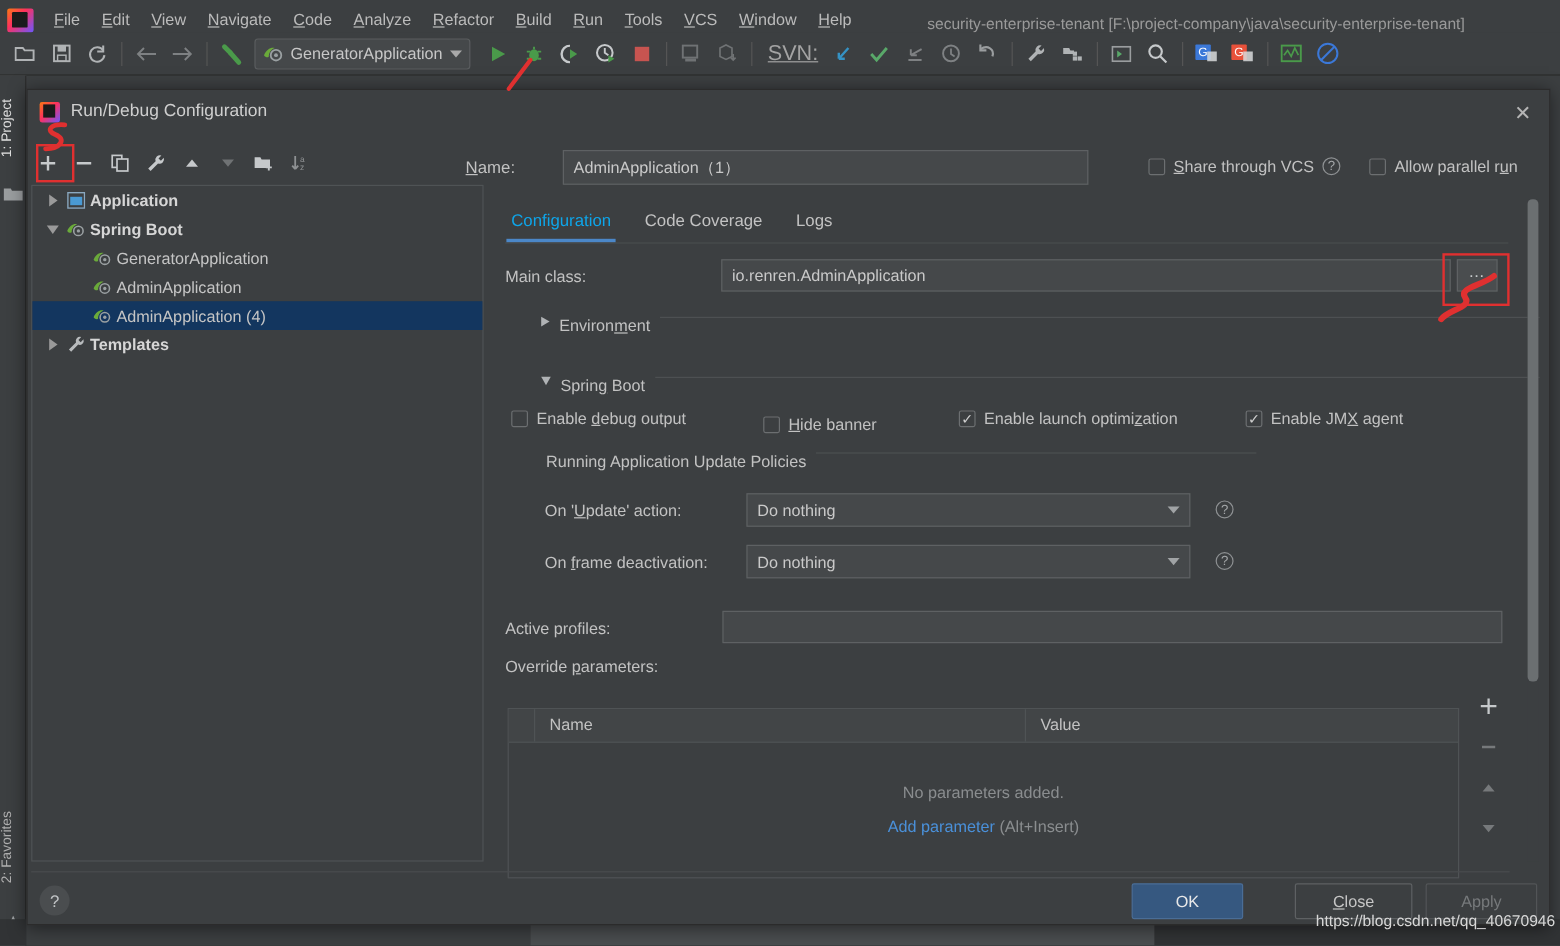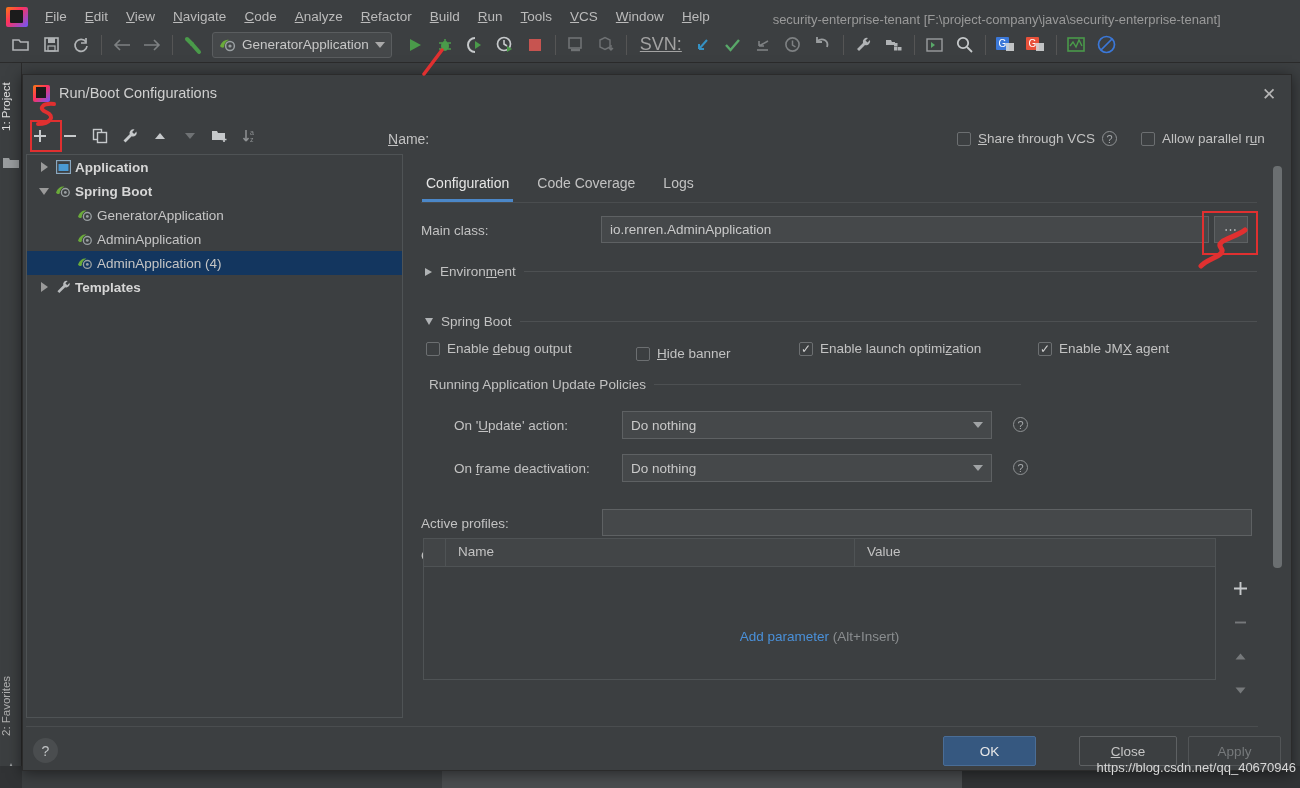--- a/index.html
+++ b/index.html
@@ -130,49 +130,49 @@
   .cb-text { font-size: 13.5px; color: #c2c2c2; white-space: nowrap; }
   .cb-text u { text-decoration: underline; }
   .help-circ {
     width: 15px; height: 15px; border-radius: 50%; border: 1px solid #8e9193;
     color: #a5a8aa; font-size: 11px; display: flex; align-items: center; justify-content: center;
     margin-left: 7px;
   }
 
   .tabs { position: absolute; left: 412px; top: 172px; width: 850px; height: 30px; display: flex; align-items: flex-start; }
   .tab { font-size: 14px; color: #c2c2c2; padding: 0 14px; height: 24px; line-height: 22px; position: relative; }
-  .tab.active { color: #e5e5e5; }
+  .tab.active { color: #0ea5e9; }
   .tab.active::after { content:""; position:absolute; left: 10px; right: 10px; bottom: -6px; height: 3px; background: #4b87c8; }
   .tab-underline { position: absolute; left: 421px; top: 202px; width: 836px; height: 1px; background: #4a4d4f; }
 
   .fld-label { position: absolute; font-size: 13.5px; color: #c2c2c2; white-space: nowrap; }
   .fld-label u { text-decoration: underline; }
   .text-input {
     position: absolute; background: #45484a; border: 1px solid #5e6163;
     color: #c9c9c9; font-size: 13.5px; font-family: "Liberation Sans", sans-serif; padding: 0 8px; height: 27px;
   }
   .browse-btn {
     position: absolute; width: 34px; height: 27px; background: #4a4d4f; border: 1px solid #5e6163;
     display: flex; align-items: center; justify-content: center;
   }
   .redbox-browse { position: absolute; left: 1202px; top: 211px; width: 56px; height: 44px; border: 2px solid #e03030; pointer-events: none; }
 
-  .section-hdr { position: absolute; display: flex; align-items: center; }
+  .section-hdr { position: absolute; display: flex; align-items: flex-start; margin-left: 26px; }
   .section-hdr .txt { font-size: 13.5px; color: #c2c2c2; margin: 0 8px; white-space: nowrap; }
   .section-hdr .txt u { text-decoration: underline; }
   .section-line { height: 1px; background: #4d5052; }
 
   .combo {
     position: absolute; height: 28px; background: #45484a; border: 1px solid #5e6163;
     display: flex; align-items: center; padding: 0 8px;
   }
   .combo .val { font-size: 13.5px; color: #c9c9c9; flex: 1; }
   .combo .arw { width: 0; height: 0; border-left: 5px solid transparent; border-right: 5px solid transparent; border-top: 6px solid #a0a3a5; }
 
-  .table-box { position: absolute; left: 423px; top: 538px; width: 793px; height: 142px; border: 1px solid #4f5355; background: #3c3f41; }
+  .table-box { position: absolute; left: 423px; top: 590px; width: 793px; height: 142px; border: 1px solid #4f5355; background: #3c3f41; }
   .table-hdr { height: 28px; display: flex; background: #424547; border-bottom: 1px solid #4f5355; }
   .th-gap { width: 22px; border-right: 1px solid #4f5355; }
   .th { font-size: 13.5px; color: #c2c2c2; padding: 5px 0 0 12px; }
   .th.name { width: 409px; border-right: 1px solid #4f5355; }
   .empty-msg { position: absolute; left: 0; right: 0; top: 62px; text-align: center; font-size: 13.5px; color: #8a8d8f; }
   .add-param { position: absolute; left: 0; right: 0; top: 90px; text-align: center; font-size: 13.5px; }
   .add-param .lnk { color: #4a90d9; }
   .add-param .hint { color: #8a8d8f; }
 
   .tbl-side { position: absolute; left: 1224px; top: 571px; width: 32px; height: 142px; }
@@ -419,21 +419,21 @@
   </div>
 
   <div class="ide-bottom">
     <div class="seg1"></div>
     <div class="seg2"></div>
   </div>
 
   <div class="dialog">
     <div class="dlg-titlebar">
       <div class="dlg-icon"></div>
-      <div class="dlg-title">Run/Boot Configurations</div>
+      <div class="dlg-title">Run/Debug Configuration</div>
       <div class="dlg-close">✕</div>
     </div>
   </div>
 
   <div class="cfg-toolbar">
     <div class="cfg-tb-btn">
       <svg width="16" height="16" viewBox="0 0 16 16">
           <path d="M8 2v12M2 8h12" stroke="#c6c9cb" stroke-width="2"></path>
         </svg>
     </div>
@@ -548,20 +548,21 @@
       <span class="icon-slot">
         <svg width="15" height="14" viewBox="0 0 16 15">
             <path d="M12.5 1a3.7 3.7 0 0 0-4.7 4.7L1.5 12l2 2 6.3-6.3a3.7 3.7 0 0 0 4.7-4.7L12 5.5l-2-2z" fill="#b8bbbd"></path>
           </svg>
       </span>
       <span class="tree-label bold">Templates</span>
     </div>
   </div>
 
   <div class="name-label"><u>N</u>ame:</div>
+  <input class="name-field" value="AdminApplication（1）" style="">
 
   <div class="cb-row" style="left:945px; top:131px;padding-left:12px;">
     <span class="cbox"></span>
     <span class="cb-text"><u>S</u>hare through VCS</span>
     <span class="help-circ">?</span>
   </div>
   <div class="cb-row" style="left:1141px; top:131px;">
     <span class="cbox"></span>
     <span class="cb-text">Allow parallel r<u>u</u>n</span>
   </div>
@@ -632,20 +633,21 @@
   <input class="text-input" style="left: 602px; top: 509px; width: 650px;" value="">
 
   <div class="fld-label" style="left:421px; top:548px;">Override <u>p</u>arameters:</div>
 
   <div class="table-box">
     <div class="table-hdr">
       <div class="th-gap"></div>
       <div class="th name">Name</div>
       <div class="th">Value</div>
     </div>
+    <div class="empty-msg">No parameters added.</div>
     <div class="add-param">
       <span class="lnk">Add parameter</span>
       <span class="hint">(Alt+Insert)</span>
     </div>
   </div>
 
   <div class="tbl-side">
     <div class="b">
       <svg width="15" height="15" viewBox="0 0 15 15">
           <path d="M7.5 1v13M1 7.5h13" stroke="#c6c9cb" stroke-width="1.9"></path>

